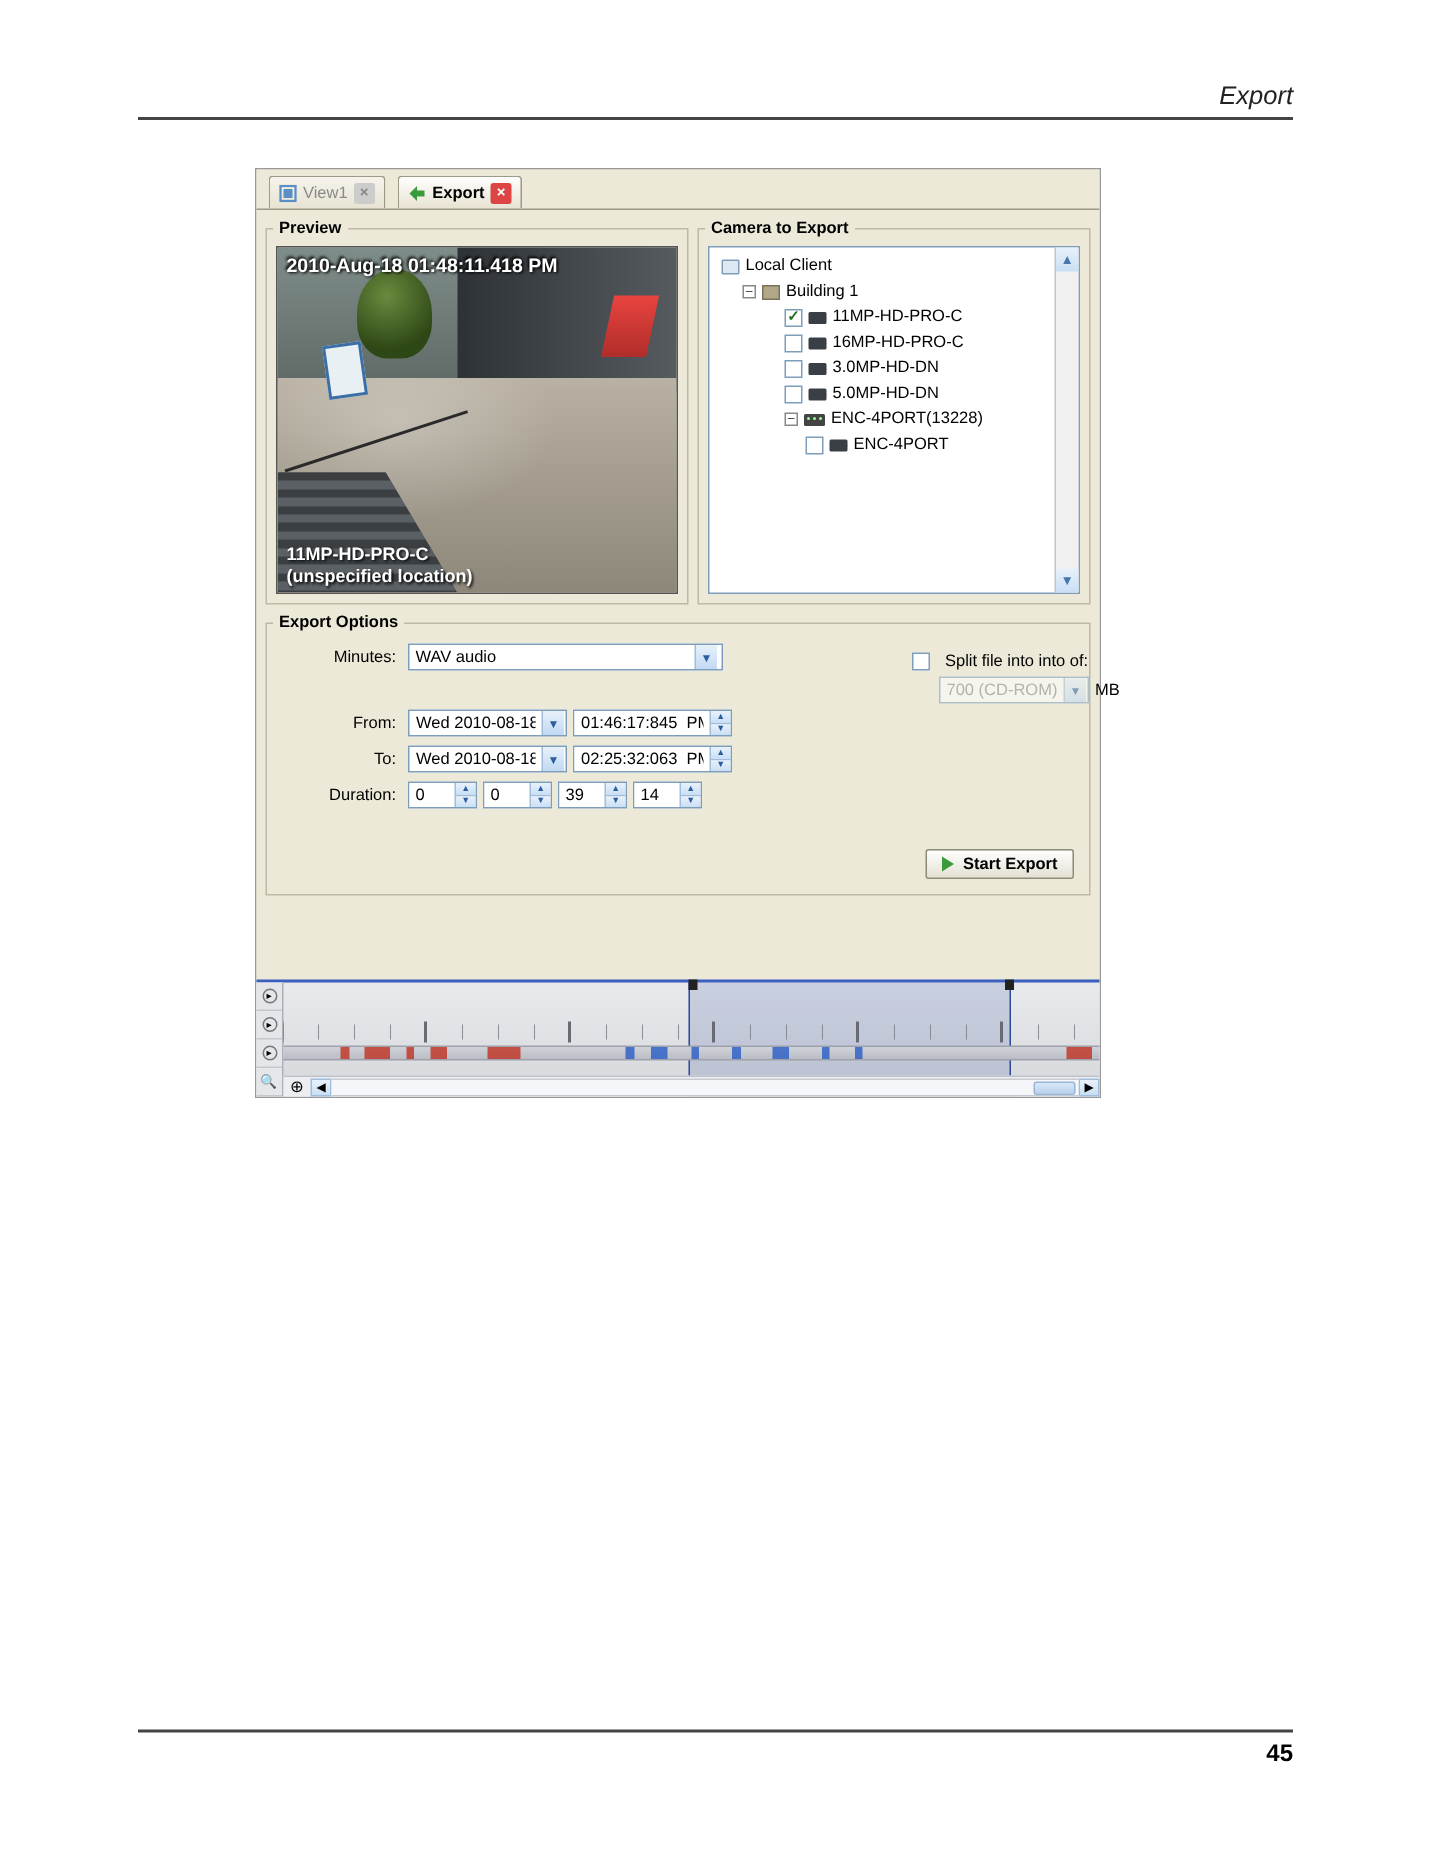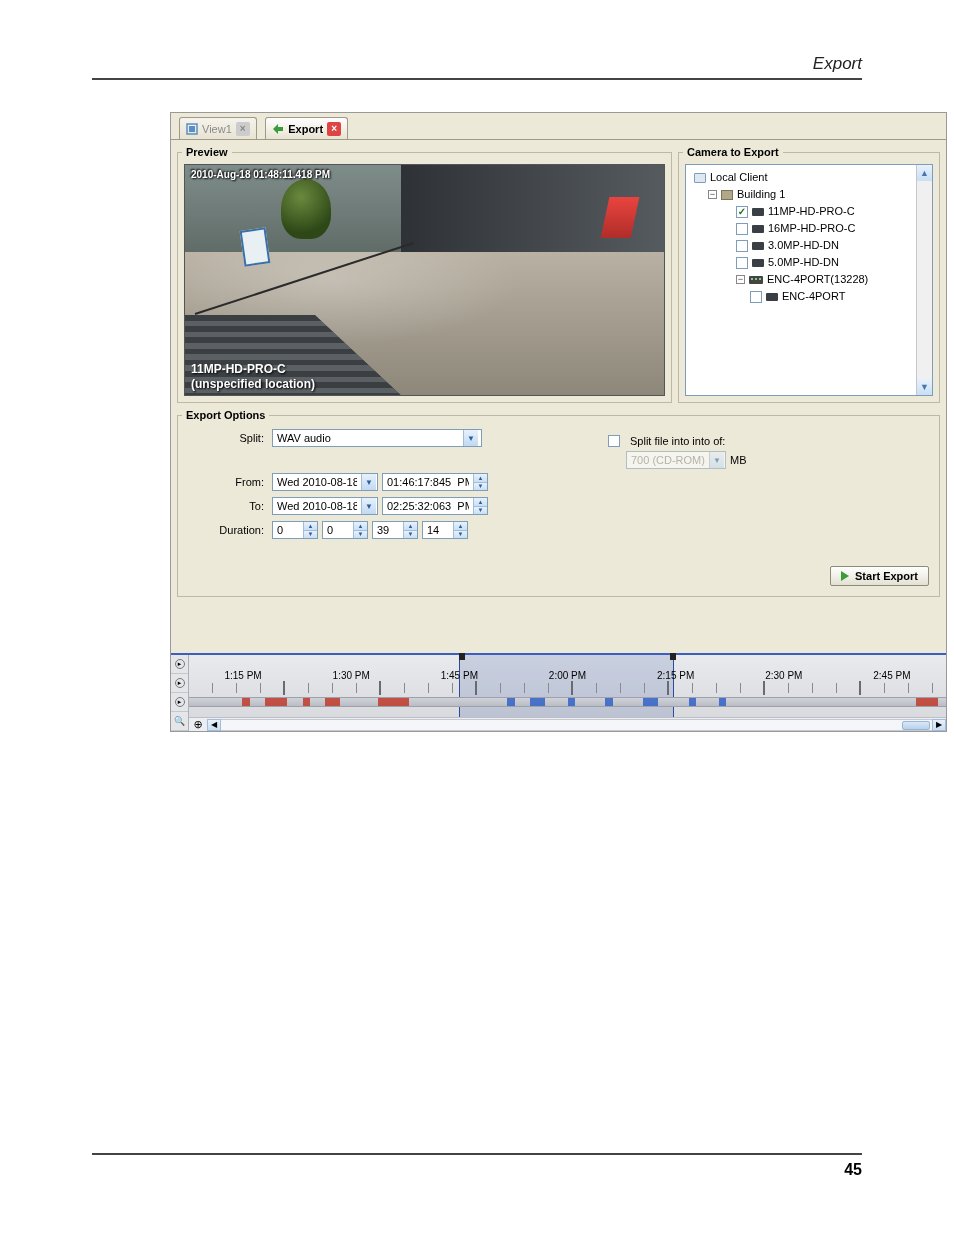--- a/index.html
+++ b/index.html
@@ -31,21 +31,21 @@
     border-top: 2px solid #444;
     text-align: right;
     padding-top: 6px;
     font-weight: bold;
     font-size: 16px;
   }
   .screenshot {
     position: absolute;
     top: 112px;
     left: 170px;
-    width: 777px;
+    width: 564px;
     height: 620px;
     background: #ece9d8;
     border: 1px solid #999;
     box-shadow: 0 0 0 1px #fff inset;
   }
   
   .tabbar {
     position: relative;
     height: 26px;
     padding-top: 4px;
@@ -101,21 +101,21 @@
   .preview-inner {
     margin: 6px;
     height: 232px;
     background: linear-gradient(160deg,#9aa7a5 0%, #6e7b78 40%, #cfcac0 60%, #a79e8f 100%);
     border: 1px solid #555;
     position: relative;
     overflow: hidden;
   }
   .ts-overlay {
     position: absolute; top: 4px; left: 6px;
-    color: #fff; font-size: 10px; font-weight: bold;
+    color: #fff; font-size: 13px; font-weight: bold;
     text-shadow: 1px 1px 2px #000, -1px -1px 2px #000;
   }
   .cam-overlay {
     position: absolute; bottom: 4px; left: 6px;
     color: #fff; font-size: 12px; font-weight: bold;
     text-shadow: 1px 1px 2px #000;
     line-height: 1.2;
   }
   
   .pv-sky { position:absolute; top:0; left:0; right:0; height:40%;
@@ -373,21 +373,21 @@
             <div class="scroll-arrow">▼</div>
           </div>
         </div>
       </fieldset>
     </div>
 
     <fieldset class="group" style="height:188px; position:relative;">
       <legend>Export Options</legend>
       <div class="options-inner">
         <div class="opt-row">
-          <div class="opt-label">Split:</div>
+          <div class="opt-label">Minutes:</div>
           <div class="combo" style="width:210px;">
             <input style="width: 190px;" value="WAV audio">
             <div class="dd-btn">▼</div>
           </div>
         </div>
         <div style="height:20px;"></div>
 
         <div class="opt-row">
           <div class="opt-label">From:</div>
           <div class="combo" style="width:106px;">
@@ -490,29 +490,20 @@
             <span class="play-ico">▸</span>
           </div>
         <div>
             <span>🔍</span>
           </div>
       </div>
       <div style="position:absolute; left:18px; right:0; top:0; bottom:0;">
         <div class="tl-selection"></div>
         <div class="tl-handle left"></div>
         <div class="tl-handle right"></div>
-        <div class="tl-times">
-          <div>1:15 PM</div>
-          <div>1:30 PM</div>
-          <div>1:45 PM</div>
-          <div>2:00 PM</div>
-          <div>2:15 PM</div>
-          <div>2:30 PM</div>
-          <div>2:45 PM</div>
-        </div>
         <div class="tl-ticks"></div>
         <div class="tl-ticks major" style="top:26px;"></div>
         <div class="tl-track t1">
           <div class="seg red" style="left:7%;width:1%;"></div>
           <div class="seg red" style="left:10%;width:3%;"></div>
           <div class="seg red" style="left:15%;width:1%;"></div>
           <div class="seg red" style="left:18%;width:2%;"></div>
           <div class="seg red" style="left:25%;width:4%;"></div>
           <div class="seg" style="left:42%;width:1%;"></div>
           <div class="seg" style="left:45%;width:2%;"></div>

